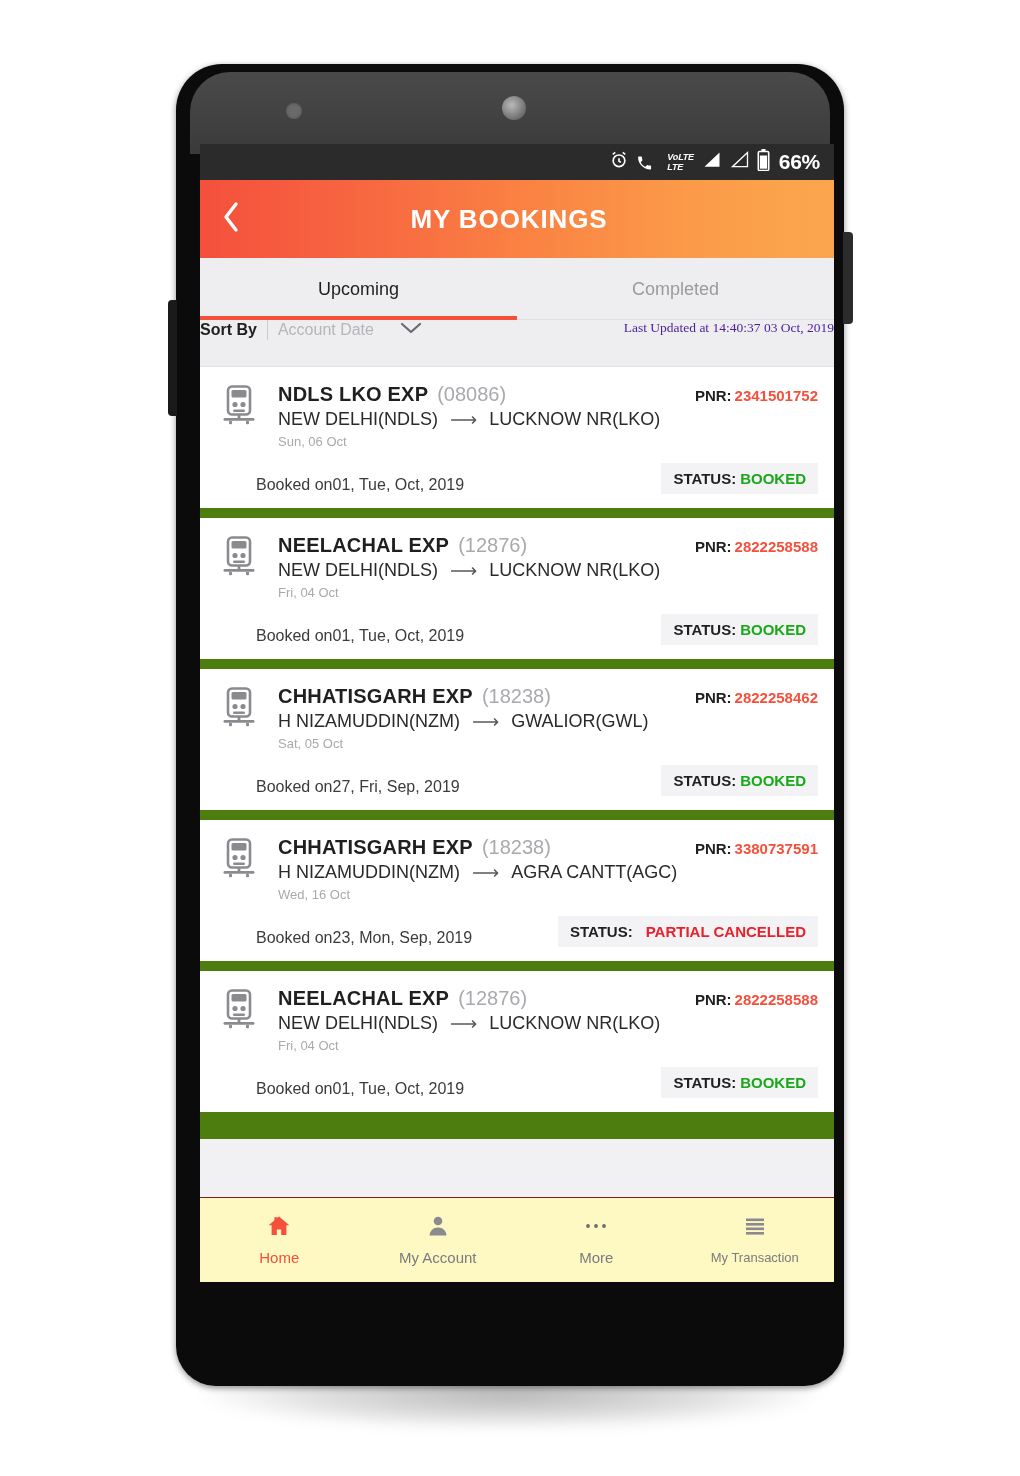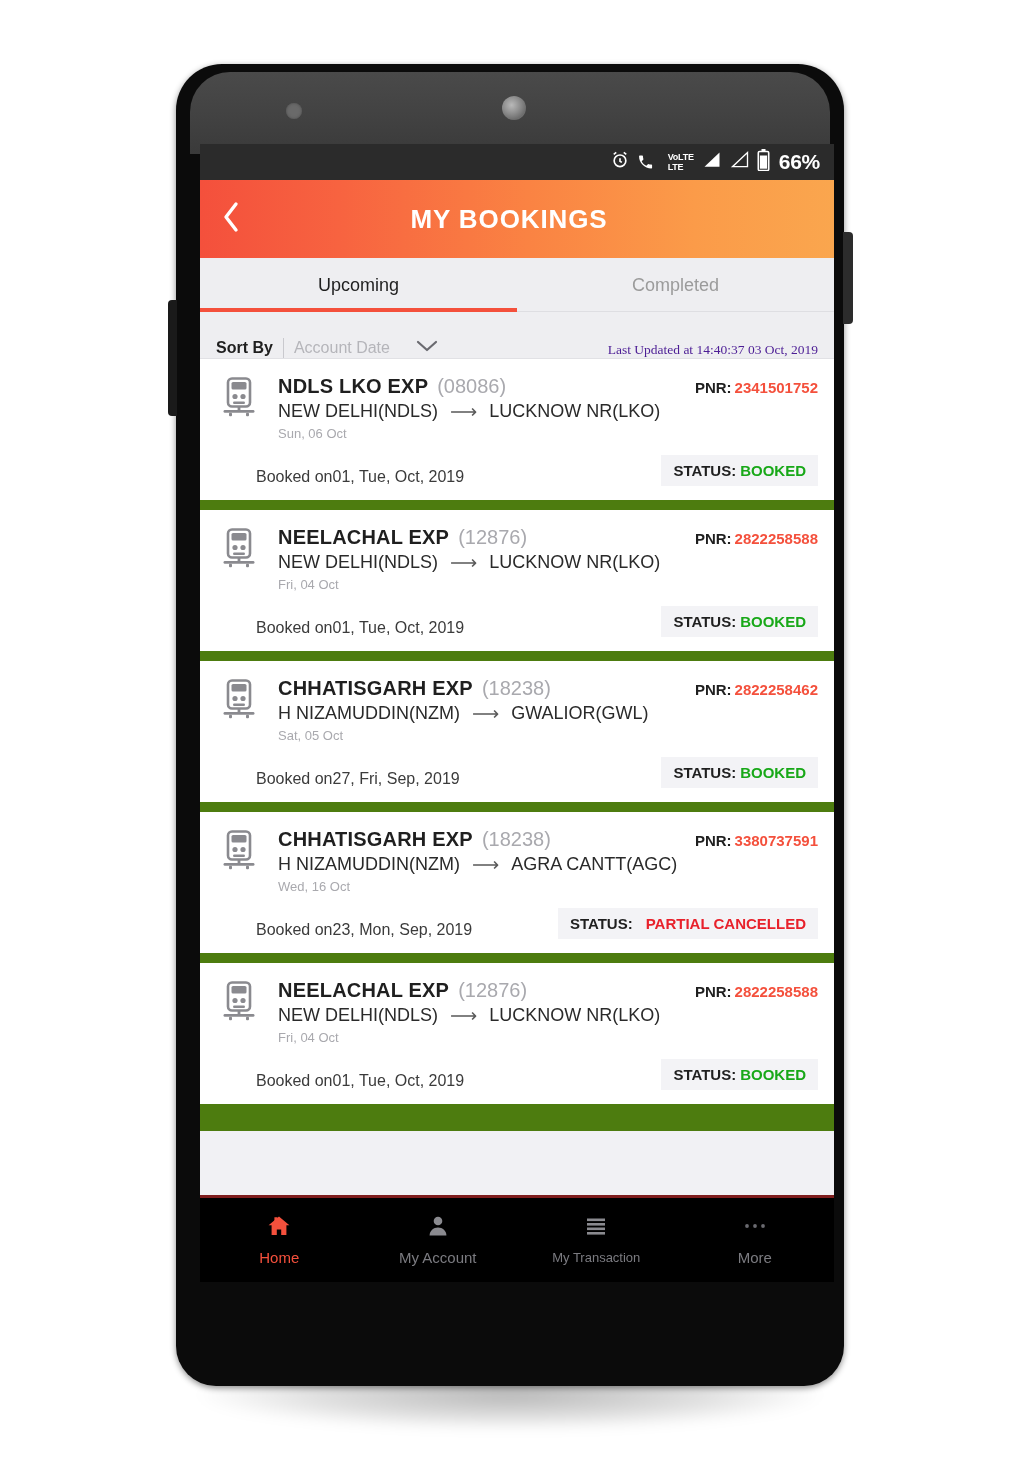--- a/index.html
+++ b/index.html
@@ -122,21 +122,21 @@
     left: 0; right: 16px;
     text-align: center;
     color: #ffffff;
     font-size: 26px;
     font-weight: bold;
     letter-spacing: 0.9px;
   }
 
   
   #tab-bar {
-    height: 54px;
+    height: 62px;
     background: #eeeef1;
     display: flex;
     position: relative;
   }
   .tab {
     flex: 1;
     display: flex;
     align-items: center;
     justify-content: center;
     font-size: 18px;
@@ -156,22 +156,22 @@
     width: 100%;
     height: 1px;
     background: #dedee2;
   }
 
   
   #sort-bar {
     height: 46px;
     background: #eeeef1;
     display: flex;
-    align-items: flex-end;
-    padding: 0 16px;
+    align-items: flex-start;
+    padding: 0 0;
     justify-content: space-between;
     border-bottom: 1px solid #e1e1e5;
   }
   #sort-left {
     display: flex;
     align-items: center;
     gap: 10px;
   }
   #sort-by-label {
     font-size: 16px;
@@ -286,22 +286,22 @@
   .status-value { margin-left: 4px; }
   .status-booked { color: #18a818; }
   .status-cancelled { color: #e8212b; padding-left: 9px; }
 
   
   #bottom-nav {
     position: absolute;
     left: 0; bottom: 0;
     width: 100%;
     height: 84px;
-    background: #000000;
-    border-top: 3px solid #7f1d1d;
+    background: #fef9c3;
+    border-top: 1px solid #7f1d1d;
     display: flex;
   }
   .nav-item {
     flex: 1;
     display: flex;
     flex-direction: column;
     align-items: center;
     justify-content: center;
     gap: 7px;
   }
@@ -327,21 +327,21 @@
 
   <div id="status-bar">
     <span class="sb-icon">
       <svg width="20" height="20" viewBox="0 0 24 24" fill="none" stroke="#ffffff" stroke-width="2">
         <circle cx="12" cy="13" r="7"></circle>
         <path d="M12 10v3.5l2.2 1.4"></path>
         <path d="M4.5 5.2L7.5 2.8"></path>
         <path d="M19.5 5.2L16.5 2.8"></path>
       </svg>
     </span>
-    <span class="sb-icon" style="display:flex;gap:14px;">
+    <span class="sb-icon" style="display:flex;align-items:flex-end;gap:14px;font-style:italic;">
       <svg width="17" height="18" viewBox="0 0 24 24" fill="#ffffff">
         <path d="M6.6 10.8c1.4 2.8 3.8 5.2 6.6 6.6l2.2-2.2c.3-.3.7-.4 1.1-.2 1.2.4 2.5.6 3.8.6.6 0 1 .4 1 1v3.5c0 .6-.4 1-1 1C10.6 21.1 2.9 13.4 2.9 3.9c0-.6.4-1 1-1h3.5c.6 0 1 .4 1 1 0 1.3.2 2.6.6 3.8.1.4 0 .8-.2 1.1l-2.2 2z"></path>
       </svg>
       <span style="display:flex;flex-direction:column;line-height:1;">
         <span class="volte-text">VoLTE</span>
         <span class="volte-text" style="margin-top:1px;">LTE</span>
       </span>
     </span>
     <span class="sb-icon">
       <svg width="22" height="20" viewBox="0 0 24 24">
@@ -612,34 +612,34 @@
       <span>
         <svg width="24" height="24" viewBox="0 0 24 24" fill="#8a8a8f">
           <circle cx="12" cy="7" r="4.3"></circle>
           <path d="M3.6 21.5c0-4.7 3.8-8 8.4-8s8.4 3.3 8.4 8z"></path>
         </svg>
       </span>
       <span class="nav-label">My Account</span>
     </div>
     <div class="nav-item">
       <span>
+        <svg width="28" height="24" viewBox="0 0 28 24" fill="#6a6a70">
+          <circle cx="6" cy="12" r="1.9"></circle>
+          <circle cx="14" cy="12" r="1.9"></circle>
+          <circle cx="22" cy="12" r="1.9"></circle>
+        </svg>
+      </span>
+      <span class="nav-label">More</span>
+    </div>
+    <div class="nav-item">
+      <span>
         <svg width="24" height="24" viewBox="0 0 24 24" fill="#8a8a8f">
           <rect x="3" y="3.5" width="18" height="2.6"></rect>
           <rect x="3" y="8" width="18" height="2.6"></rect>
           <rect x="3" y="12.5" width="18" height="2.6"></rect>
           <rect x="3" y="17" width="18" height="2.6"></rect>
         </svg>
       </span>
       <span class="nav-label small">My Transaction</span>
     </div>
-    <div class="nav-item">
-      <span>
-        <svg width="28" height="24" viewBox="0 0 28 24" fill="#6a6a70">
-          <circle cx="6" cy="12" r="1.9"></circle>
-          <circle cx="14" cy="12" r="1.9"></circle>
-          <circle cx="22" cy="12" r="1.9"></circle>
-        </svg>
-      </span>
-      <span class="nav-label">More</span>
-    </div>
   </div>
 
 </div>
 
 </body></html>

